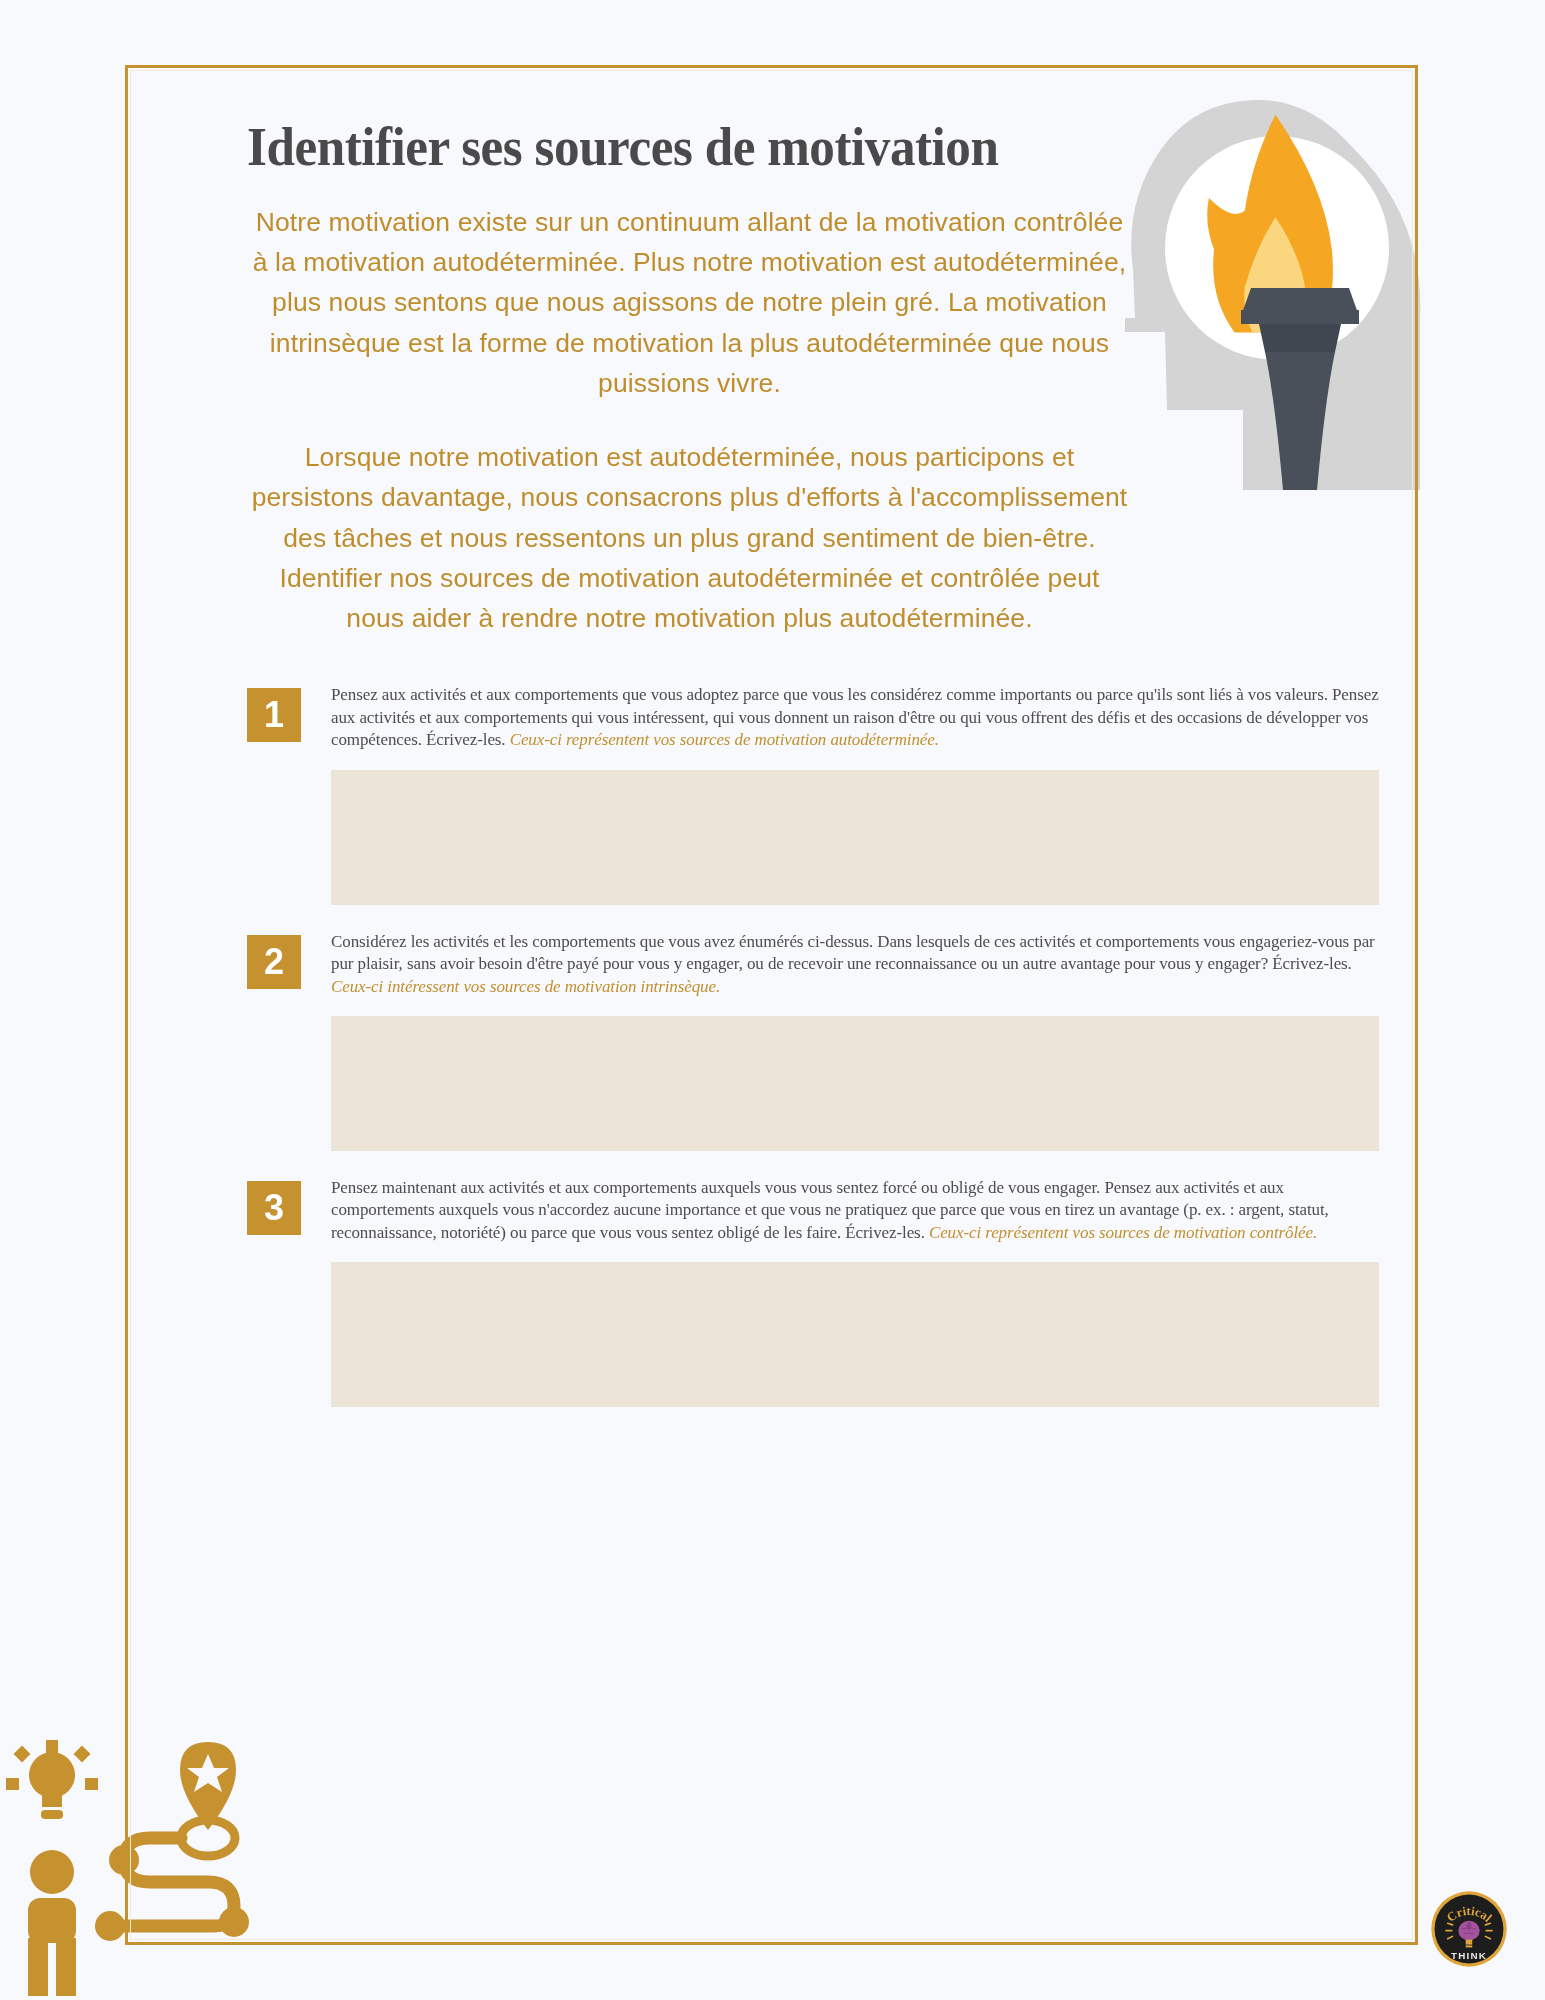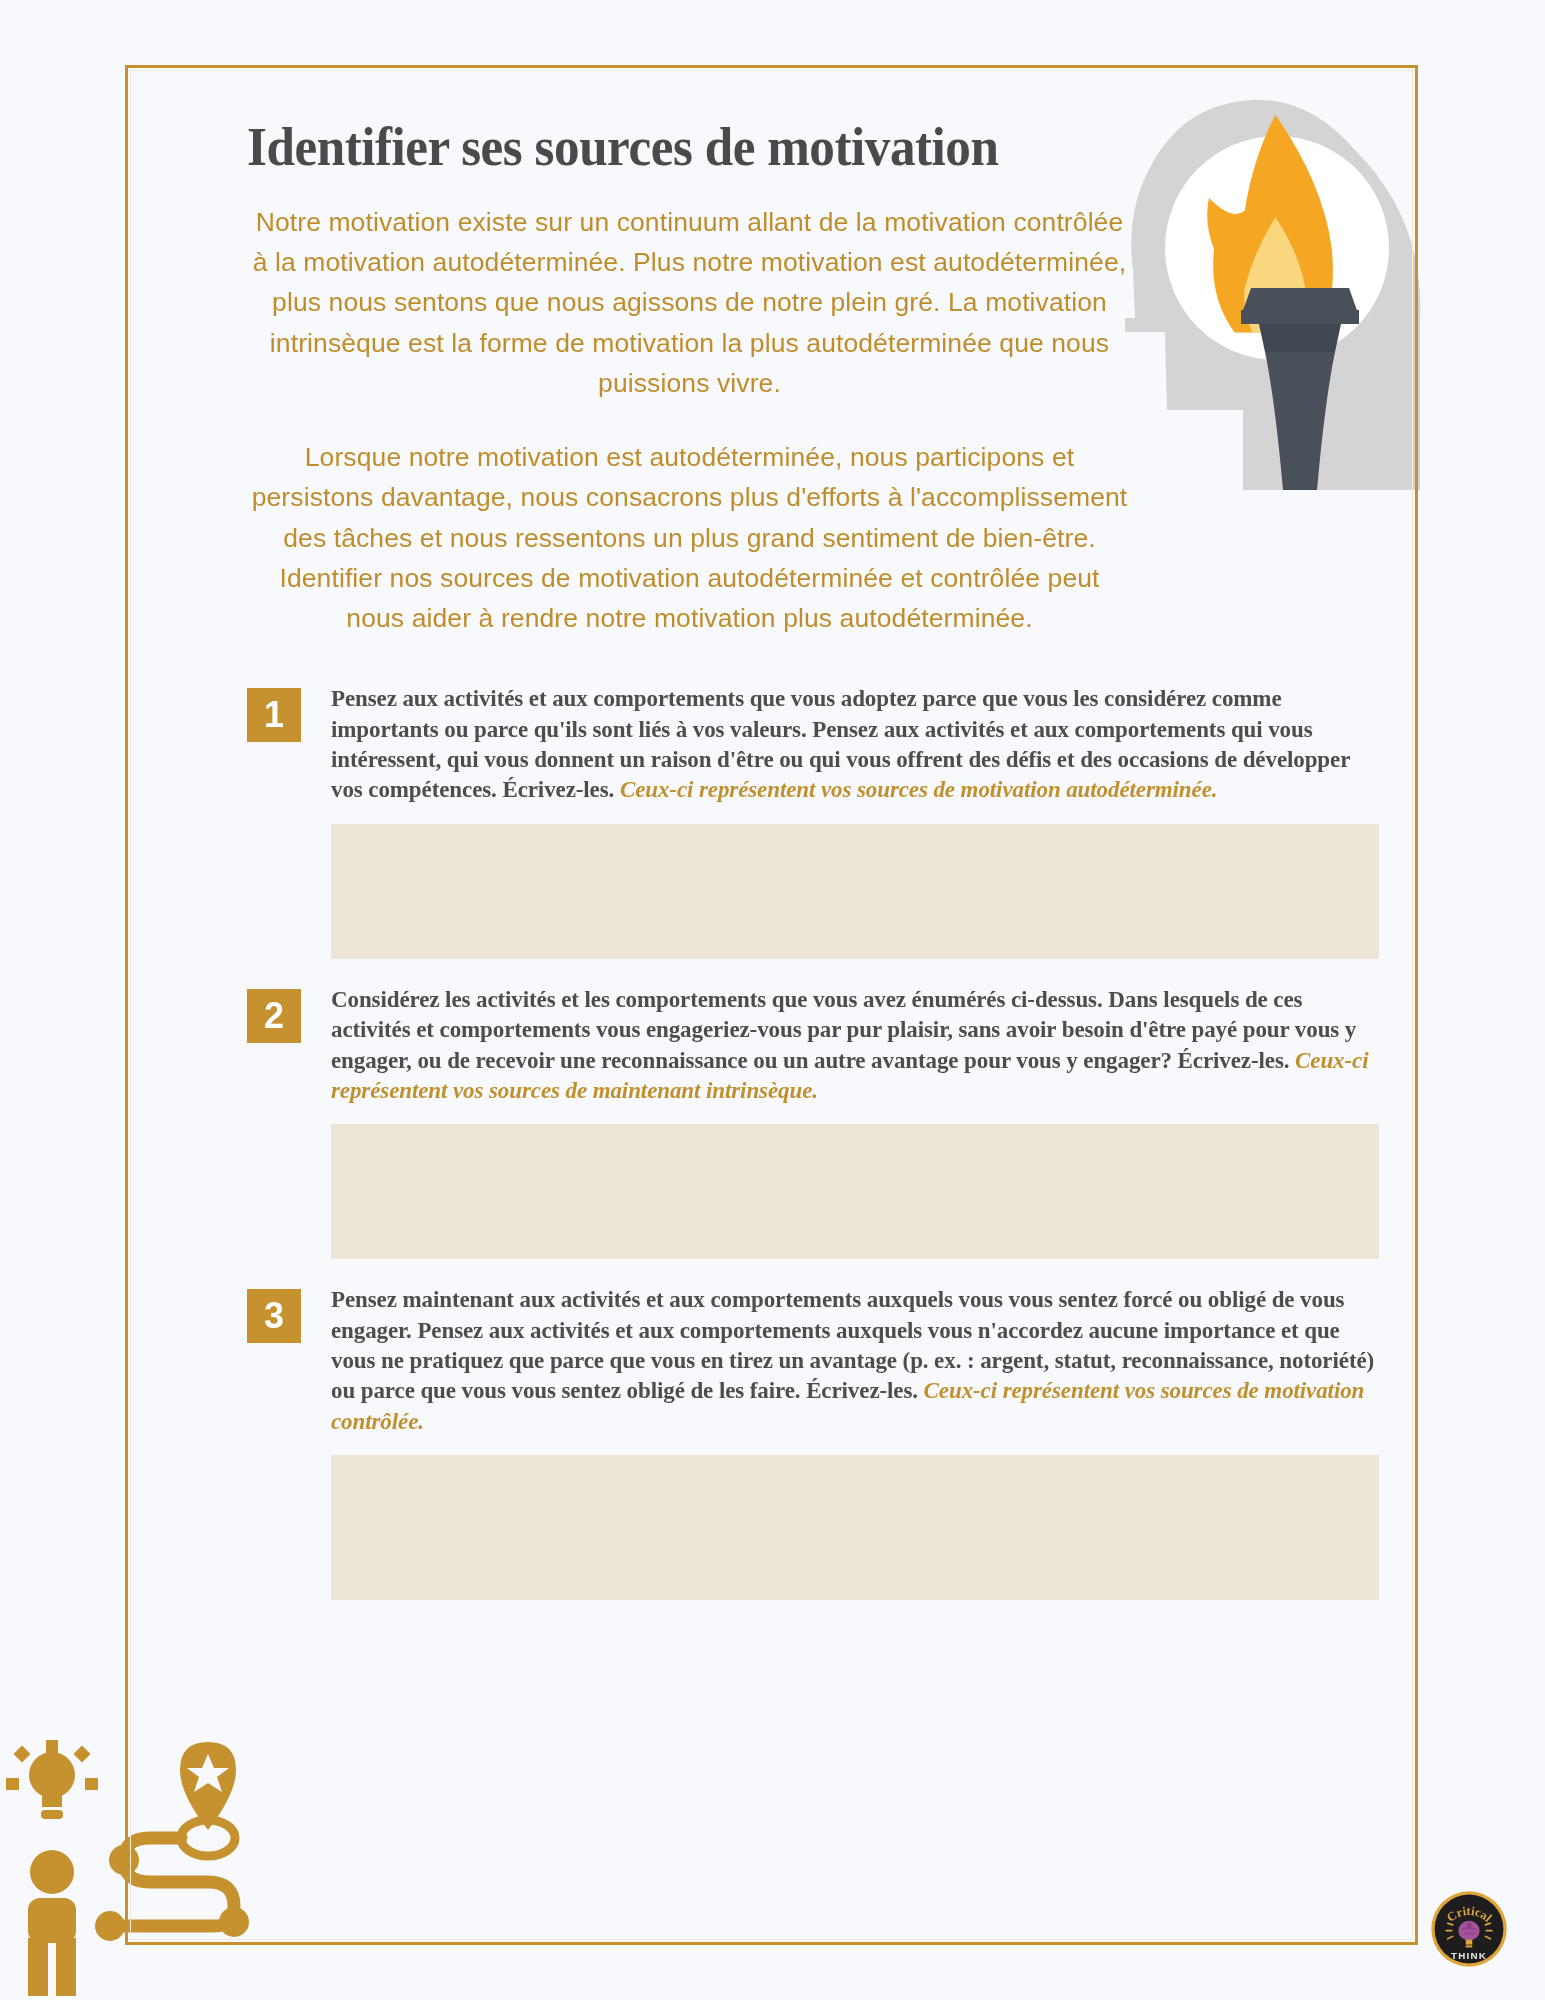--- a/index.html
+++ b/index.html
@@ -107,22 +107,22 @@
     display: flex;
     align-items: center;
     justify-content: center;
     margin-top: 4px;
     line-height: 1;
   }
   .step-text {
     flex: 1 1 auto;
     margin-left: 30px;
     font-family: "Liberation Serif", serif;
-    font-size: 23px;
-    font-weight: bold;
+    font-size: 17px;
+    font-weight: normal;
     color: #4d4d4d;
     line-height: 1.32;
     letter-spacing: -0.1px;
     max-width: 1048px;
   }
   .step-text .accent {
     color: #c0902f;
     font-style: italic;
   }
   .answer-box {
@@ -202,21 +202,21 @@
         </div>
       </div>
       <div class="answer-box"></div>
     </div>
 
     <div class="step">
       <div class="step-head">
         <div class="step-badge">2</div>
         <div class="step-text">
           <span>Considérez les activités et les comportements que vous avez énumérés ci-dessus. Dans lesquels de ces activités et comportements vous engageriez-vous par pur plaisir, sans avoir besoin d'être payé pour vous y engager, ou de recevoir une reconnaissance ou un autre avantage pour vous y engager? Écrivez-les.</span>
-          <span class="accent">Ceux-ci représentent vos sources de maintenant intrinsèque.</span>
+          <span class="accent">Ceux-ci intéressent vos sources de motivation intrinsèque.</span>
         </div>
       </div>
       <div class="answer-box"></div>
     </div>
 
     <div class="step">
       <div class="step-head">
         <div class="step-badge">3</div>
         <div class="step-text">
           <span>Pensez maintenant aux activités et aux comportements auxquels vous vous sentez forcé ou obligé de vous engager. Pensez aux activités et aux comportements auxquels vous n'accordez aucune importance et que vous ne pratiquez que parce que vous en tirez un avantage (p. ex. : argent, statut, reconnaissance, notoriété) ou parce que vous vous sentez obligé de les faire. Écrivez-les.</span>

